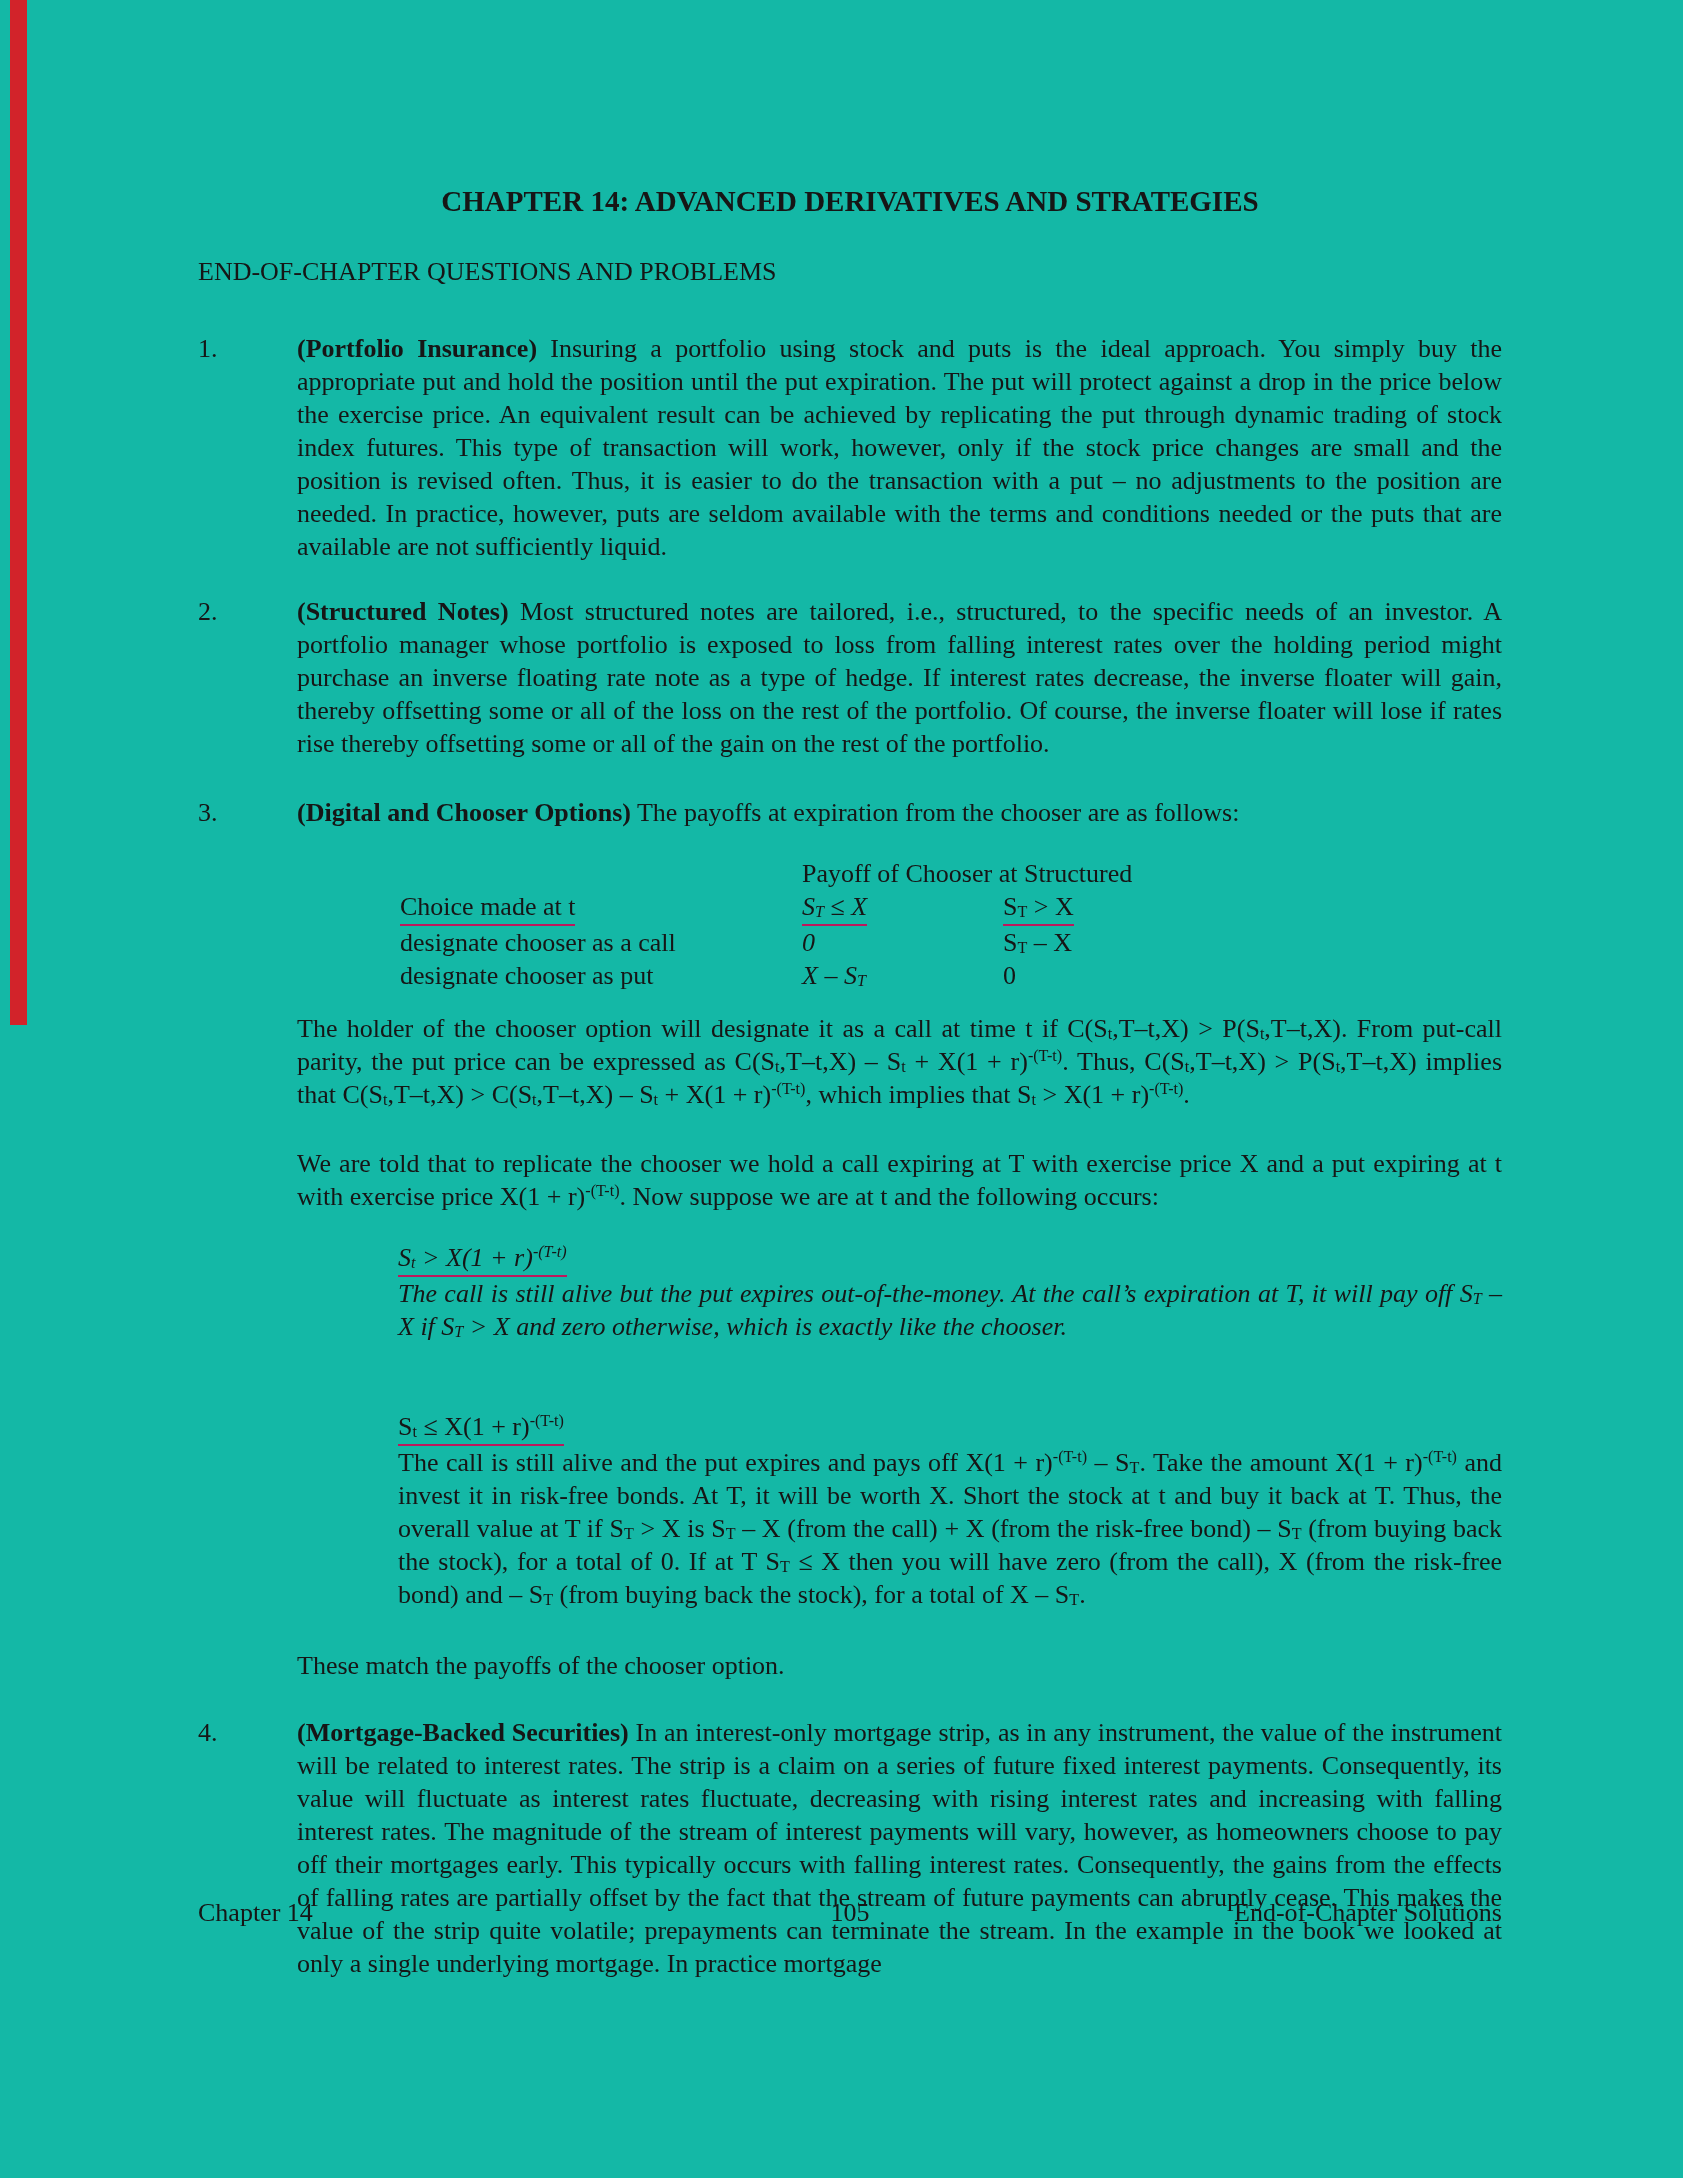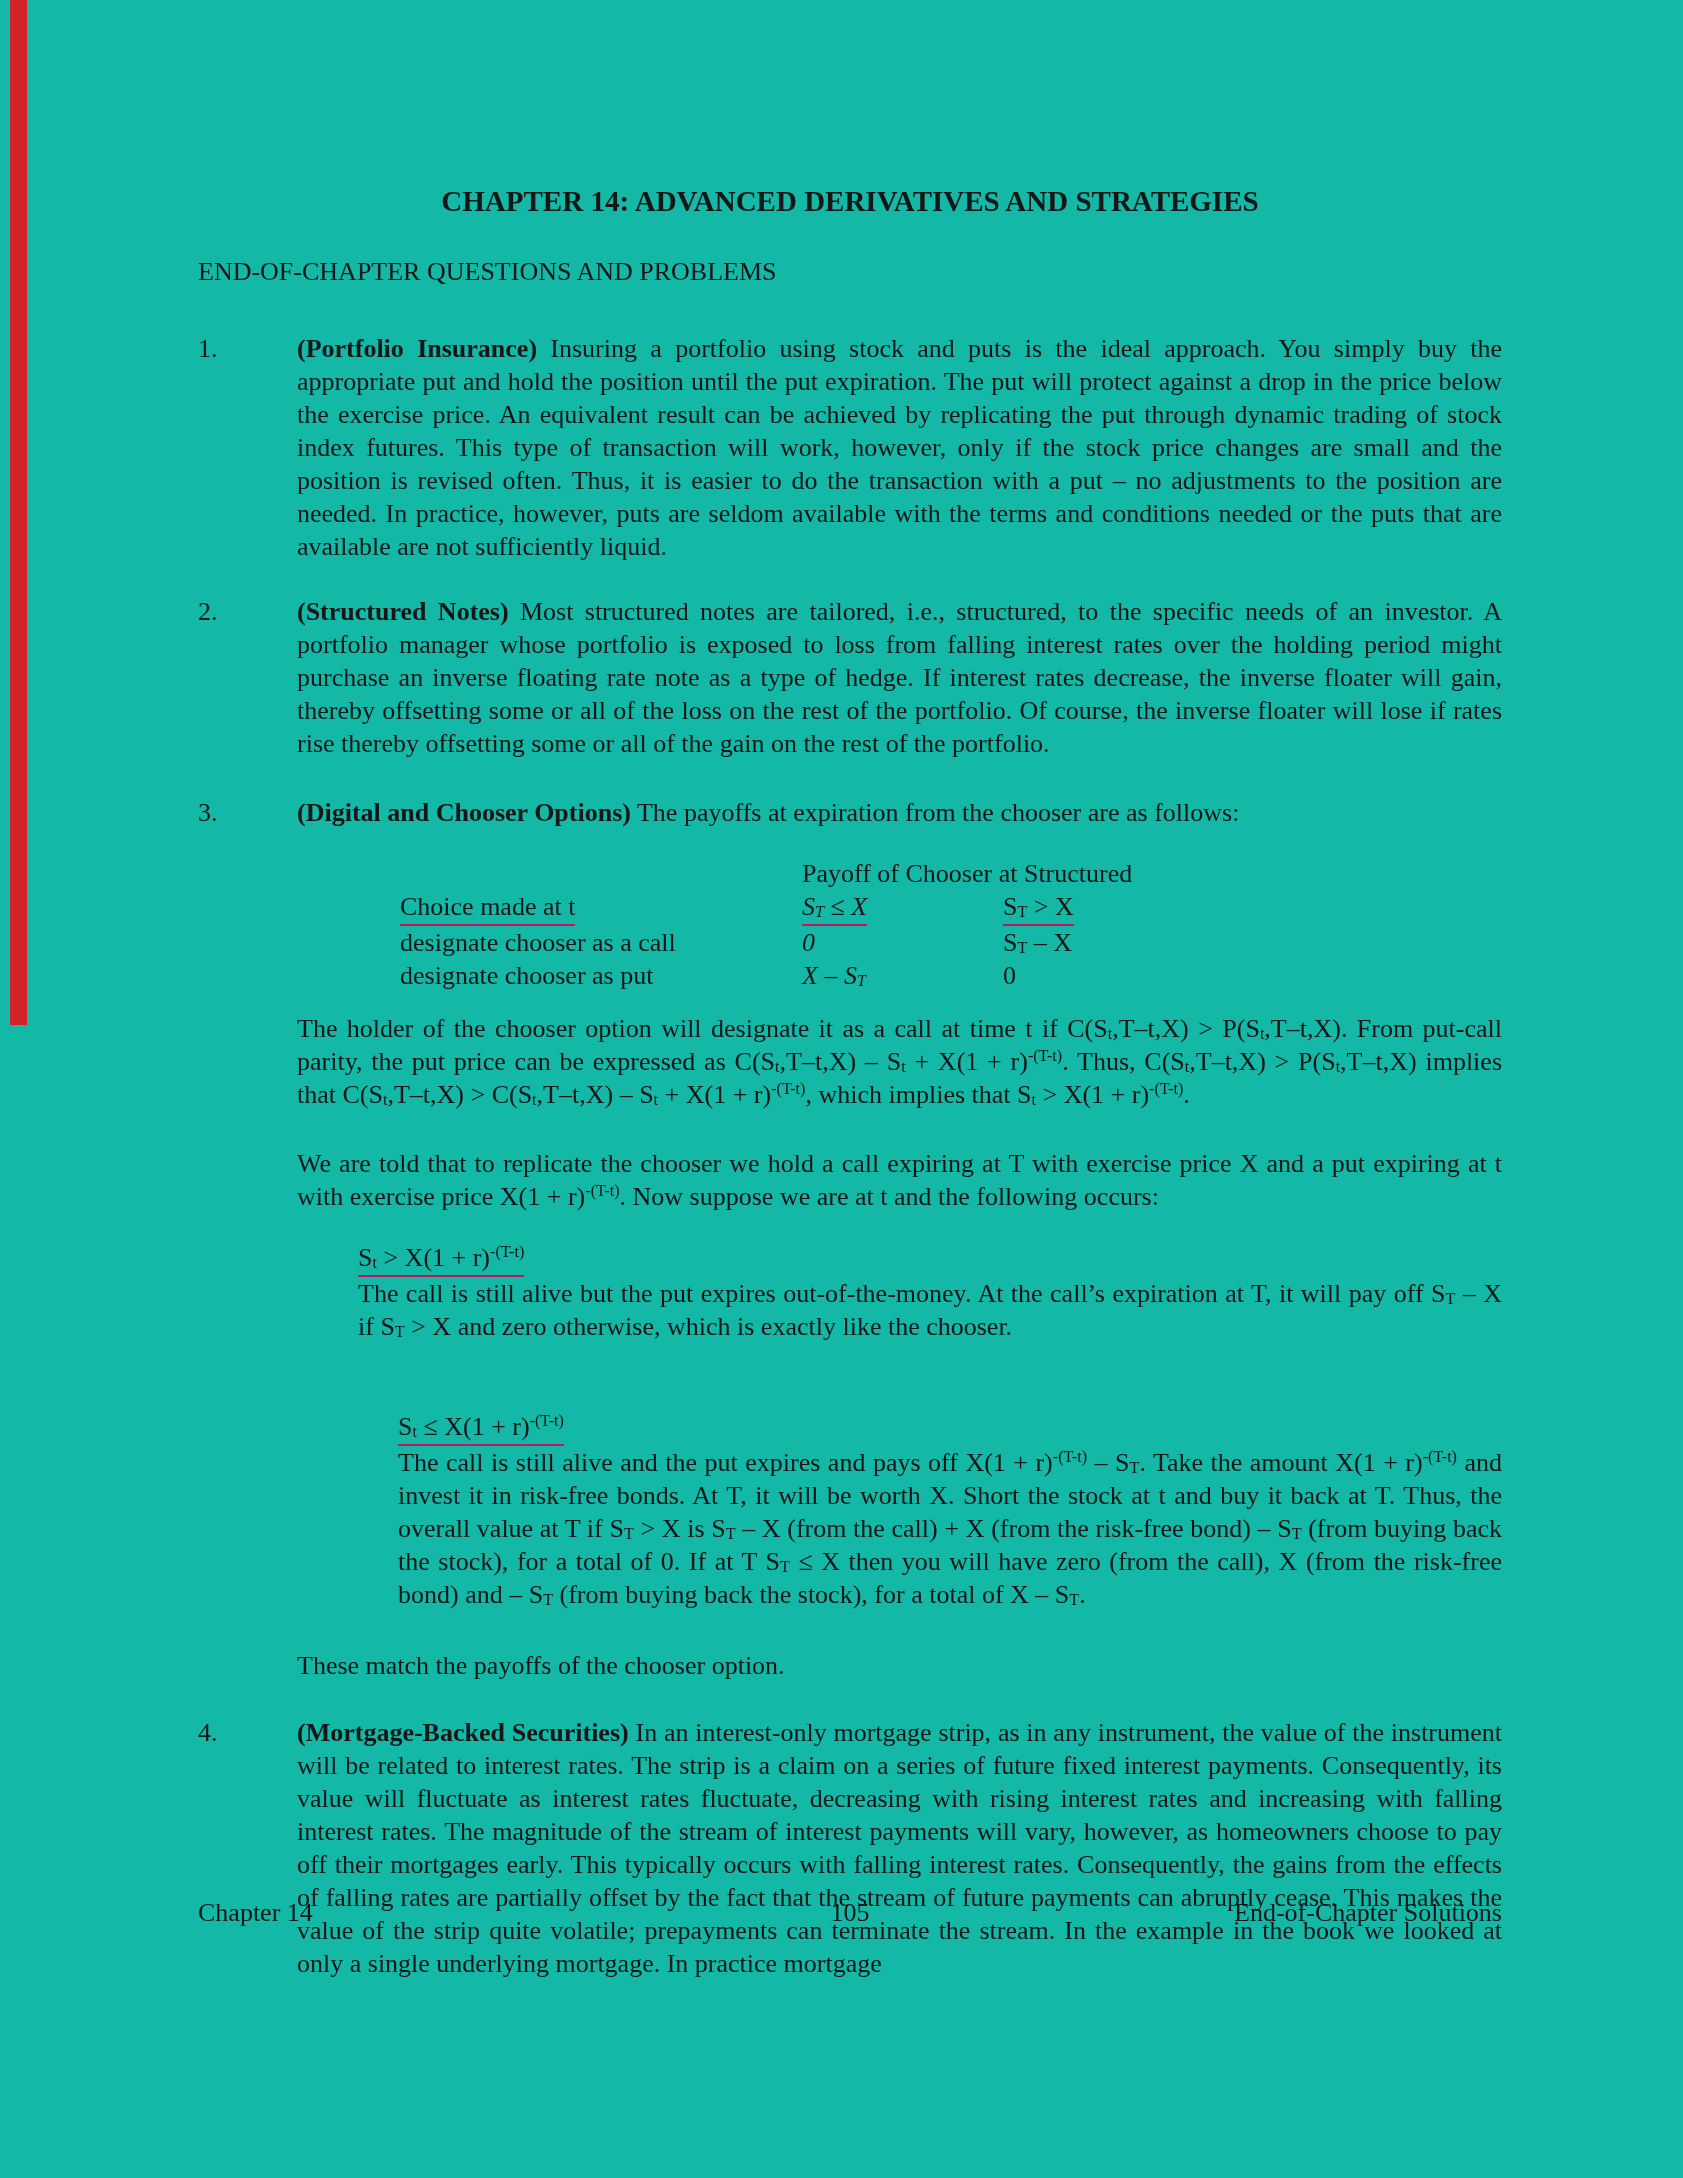--- a/index.html
+++ b/index.html
@@ -36,21 +36,21 @@
   .i3 { margin-top:36px; }
   .i4 { margin-top:34px; }
   .chooser-table { margin-left:103px; margin-top:28px; }
   .t-caption { margin-left:402px; }
   .t-row { display:flex; }
   .c1 { width:402px; flex:none; }
   .c2 { width:201px; flex:none;font-style:italic; }
   .c3 { flex:1; }
   .para1 { margin-top:20px;font-family:Liberation Serif, serif; }
   .para2 { margin-top:36px; }
-  .case1 { margin-top:28px; margin-left:61px; }
+  .case1 { margin-top:28px; margin-left:101px;font-style:italic; }
   .case2 { margin-top:67px; margin-left:101px; }
   .closing { margin-top:38px; }
   .ul { display:inline-block; border-bottom:2px solid #be185d; padding-bottom:1px; }
   sub, sup { font-size:0.62em; line-height:0; }
   sub { vertical-align:-0.15em; }
   sup { vertical-align:0.55em; }
   .b { font-weight:bold; }
   .footer {
     position:absolute; left:198px; right:181px; top:1896px;
     display:flex;

